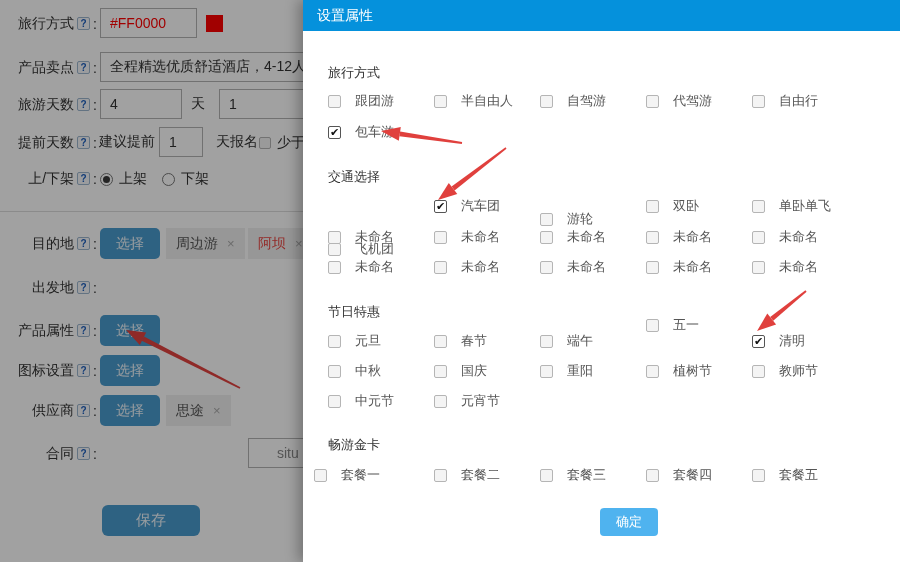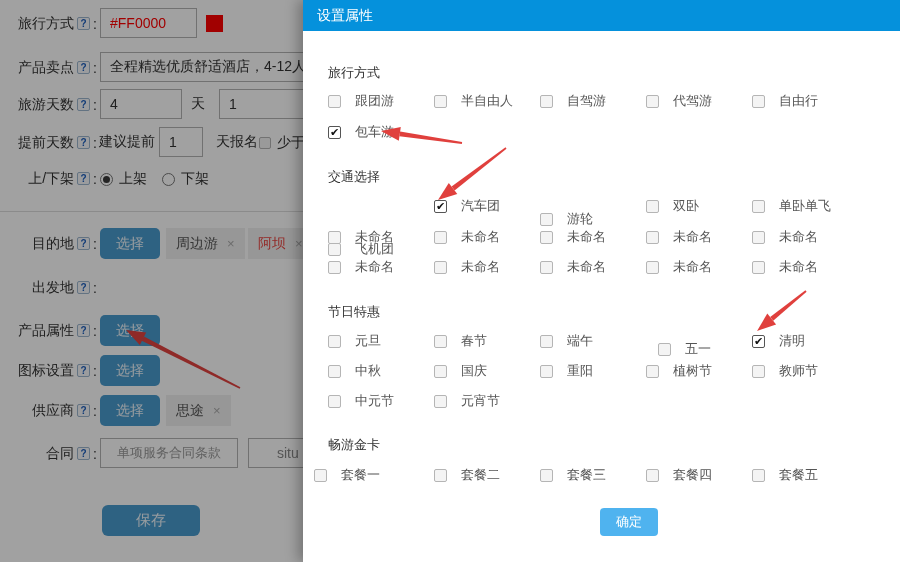--- a/index.html
+++ b/index.html
@@ -162,21 +162,20 @@
   <div class="tag" style="left:166px; top:395px">
     <span>思途</span>
     <span class="x">×</span>
   </div>
 
   <div class="lbl" style="top:438px">
     <span>合同</span>
     <span class="help">?</span>
       <span>:</span>
   </div>
-  <div class="inp ph" style="left:100px; top:438px; width:138px">单项服务合同条款</div>
   <div class="inp" style="left:248px; top:438px; width:112px; color:#888; padding-left:28px">situ</div>
 
   <button class="save">保存</button>
 </div>
 
 <div class="dim"></div>
 
 <div class="modal">
   <div class="modal-header">
     <span>设置属性</span>
@@ -276,21 +275,21 @@
       <span>元旦</span>
     </label>
     <label class="cb" style="left: 131px; top: 332px;">
       <span class="box"></span>
       <span>春节</span>
     </label>
     <label class="cb" style="left: 237px; top: 332px; align-items: center;">
       <span class="box"></span>
       <span>端午</span>
     </label>
-    <label class="cb" style="left: 343px; top: 340px; margin-left: 12px;">
+    <label class="cb" style="left: 343px; top: 316px;">
       <span class="box"></span>
       <span>五一</span>
     </label>
     <label class="cb" style="left: 449px; top: 332px;">
       <span class="box checked">✔</span>
       <span>清明</span>
     </label>
     <label class="cb" style="left: 25px; top: 362px;">
       <span class="box"></span>
       <span>中秋</span>

